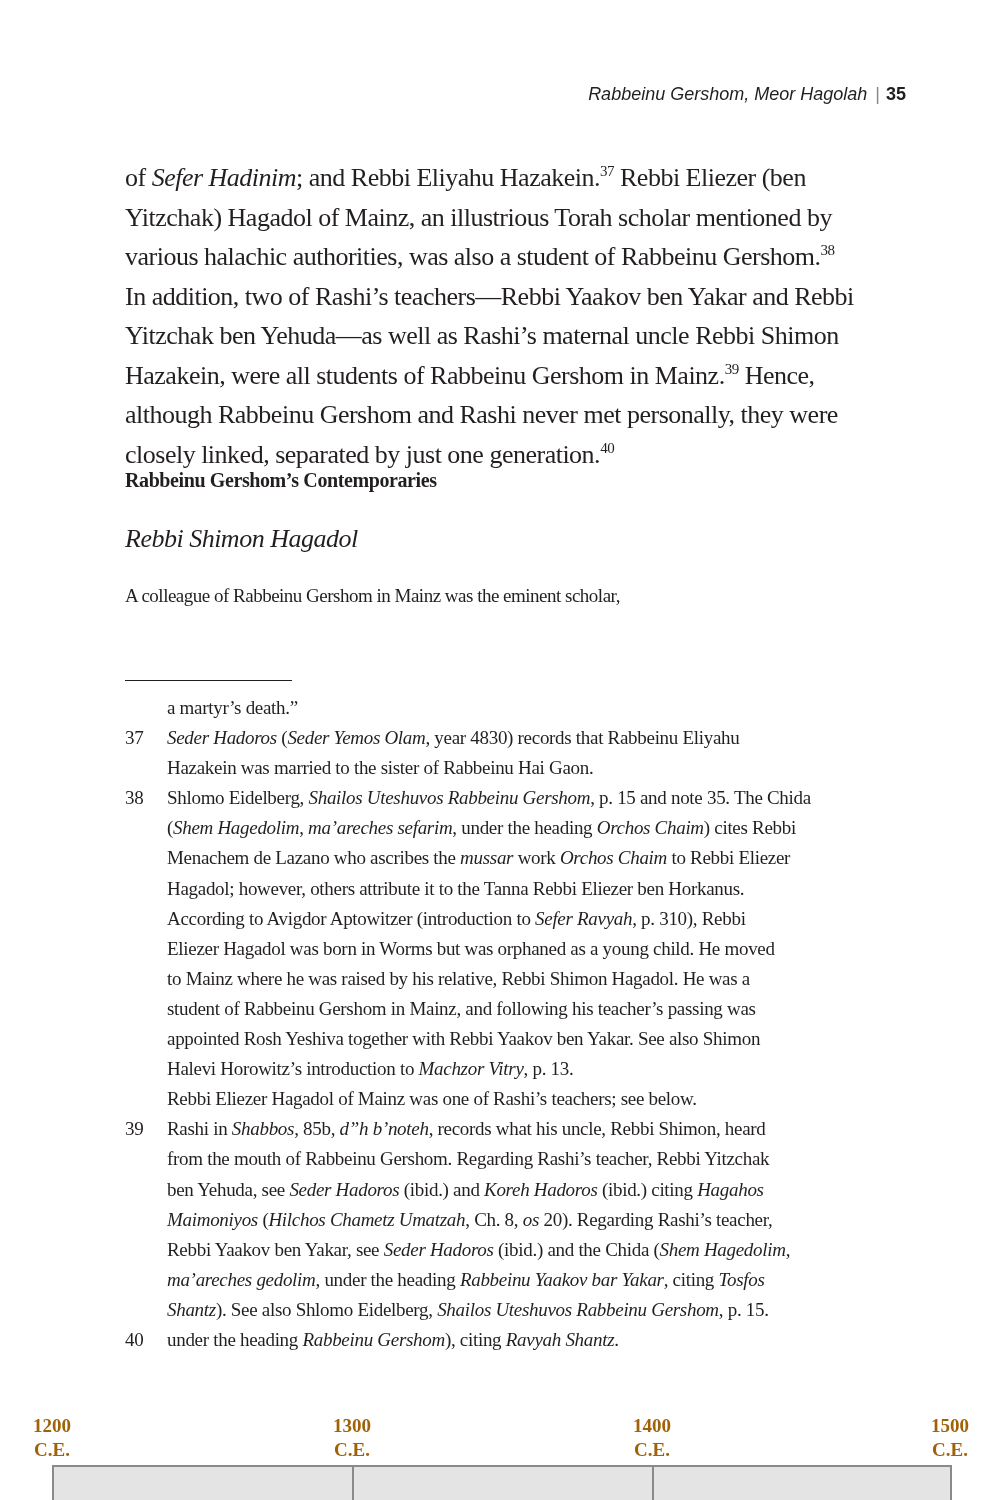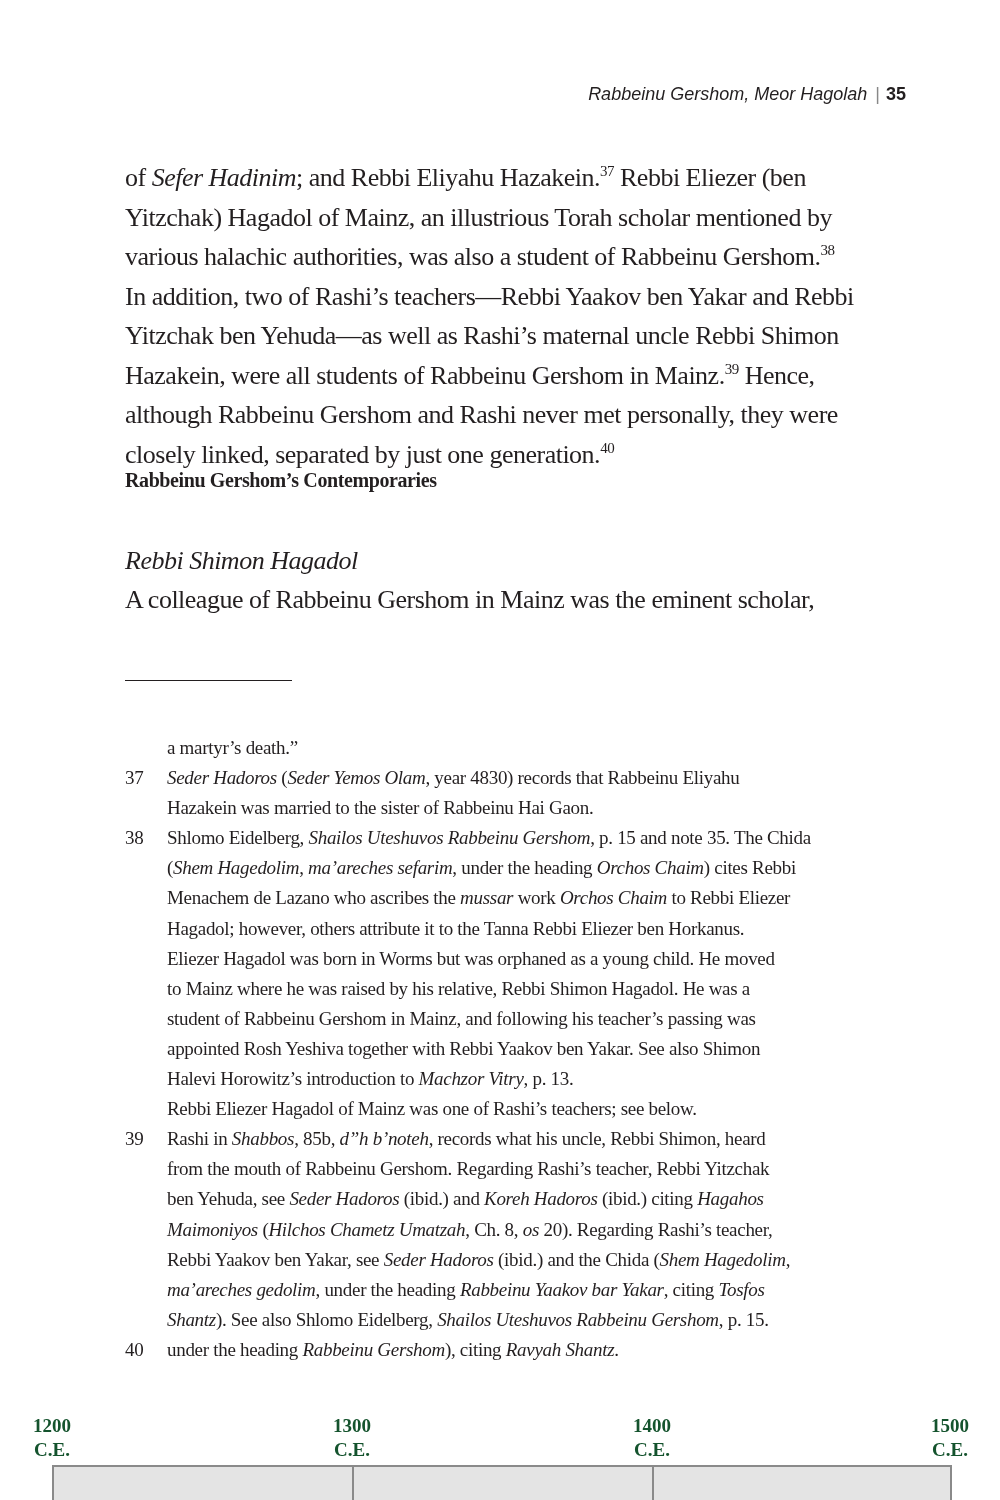--- a/index.html
+++ b/index.html
@@ -24,44 +24,44 @@
     letter-spacing: -0.5px;
   }
   .main-text .line { display: block; white-space: nowrap; }
   sup { font-size: 15px; line-height: 0; vertical-align: 10px; }
 
   .heading {
     position: absolute; left: 125px; top: 469px;
     font-size: 20px; font-weight: bold; letter-spacing: -0.4px;
   }
   .subheading {
-    position: absolute; left: 125px; top: 546px;
+    position: absolute; left: 125px; top: 524px;
     font-size: 26px; font-style: italic; letter-spacing: -0.5px;
   }
   .para2 {
     position: absolute; left: 125px; top: 585px;
-    font-size: 26px; letter-spacing: -0.5px; white-space: nowrap;
+    font-size: 19px; letter-spacing: -0.5px; white-space: nowrap;
   }
 
   .fn-rule {
     position: absolute; left: 125px; top: 680px; width: 167px;
     height: 0; border-top: 1.5px solid #231f20;
   }
   .footnotes {
     position: absolute; left: 125px; top: 693px; width: 760px;
-    font-size: 19px; line-height: 30.1px; letter-spacing: -0.3px; margin-top: 40px;
+    font-size: 19px; line-height: 30.1px; letter-spacing: -0.3px;
   }
   .fn { position: relative; padding-left: 42px; }
   .fn .num { position: absolute; left: 0; top: 0; }
   .fn .line { display: block; white-space: nowrap; }
 
   .timeline { position: absolute; left: 0; top: 1410px; width: 1000px; height: 90px; }
   .tick-label {
     position: absolute; top: 4px; width: 70px; text-align: center;
-    font-size: 19px; line-height: 24px; font-weight: bold; color: #14532d;
+    font-size: 19px; line-height: 24px; font-weight: bold; color: #a16207;
   }
   .tick-label .era { display: block; }
   .timeline-bar {
     position: absolute; top: 55px; height: 50px;
     background: #e4e4e4; border: 2px solid #8a8a8a; border-bottom: none;
     box-sizing: border-box;
   }
 </style>
 </head>
 <body>
@@ -96,20 +96,21 @@
         <span class="num">37</span>
         <span class="line"><i>Seder Hadoros</i><span> (</span><i>Seder Yemos Olam</i><span>, year 4830) records that Rabbeinu Eliyahu</span></span>
         <span class="line"><span>Hazakein was married to the sister of Rabbeinu Hai Gaon.</span></span>
       </div>
       <div class="fn">
         <span class="num">38</span>
         <span class="line"><span>Shlomo Eidelberg, </span><i>Shailos Uteshuvos Rabbeinu Gershom</i><span>, p. 15 and note 35. The Chida</span></span>
         <span class="line"><span>(</span><i>Shem Hagedolim</i><span>, </span><i>ma’areches sefarim</i><span>, under the heading </span><i>Orchos Chaim</i><span>) cites Rebbi</span></span>
         <span class="line"><span>Menachem de Lazano who ascribes the </span><i>mussar</i><span> work </span><i>Orchos Chaim</i><span> to Rebbi Eliezer</span></span>
         <span class="line"><span>Hagadol; however, others attribute it to the Tanna Rebbi Eliezer ben Horkanus.</span></span>
+        <span class="line"><span>According to Avigdor Aptowitzer (introduction to </span><i>Sefer Ravyah</i><span>, p. 310), Rebbi</span></span>
         <span class="line"><span>Eliezer Hagadol was born in Worms but was orphaned as a young child. He moved</span></span>
         <span class="line"><span>to Mainz where he was raised by his relative, Rebbi Shimon Hagadol. He was a</span></span>
         <span class="line"><span>student of Rabbeinu Gershom in Mainz, and following his teacher’s passing was</span></span>
         <span class="line"><span>appointed Rosh Yeshiva together with Rebbi Yaakov ben Yakar. See also Shimon</span></span>
         <span class="line"><span>Halevi Horowitz’s introduction to </span><i>Machzor Vitry</i><span>, p. 13.</span></span>
         <span class="line"><span>Rebbi Eliezer Hagadol of Mainz was one of Rashi’s teachers; see below.</span></span>
       </div>
       <div class="fn">
         <span class="num">39</span>
         <span class="line"><span>Rashi in </span><i>Shabbos</i><span>, 85b, </span><i>d”h b’noteh</i><span>, records what his uncle, Rebbi Shimon, heard</span></span>

